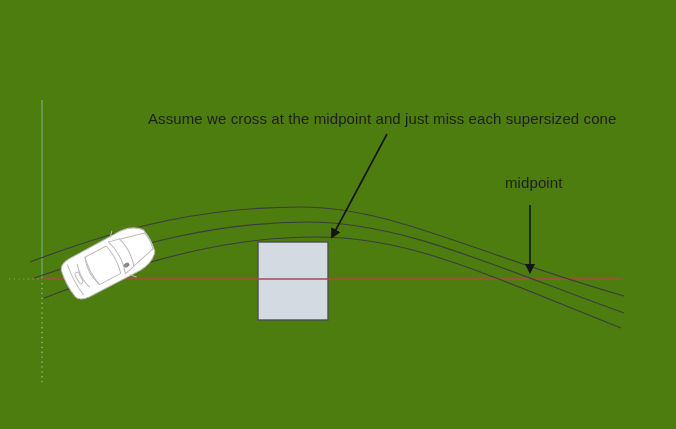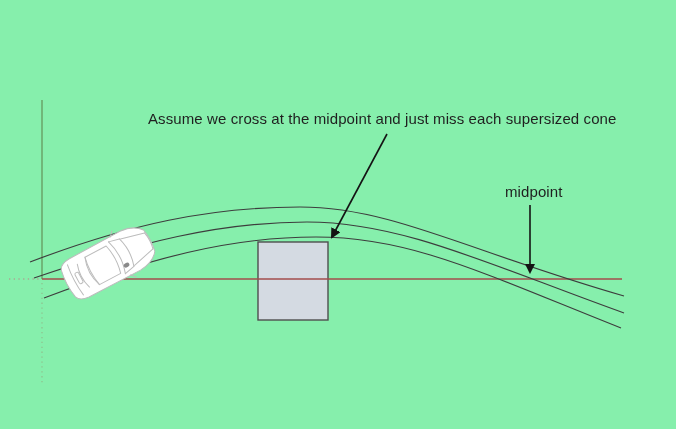--- a/index.html
+++ b/index.html
@@ -5,21 +5,21 @@
   html, body {
     margin: 0;
     padding: 0;
     background: #ffffff;
     font-family: "Liberation Sans", sans-serif;
   }
   .canvas {
     position: relative;
     width: 676px;
     height: 429px;
-    background: #86efac;
+    background: #4d7c0f;
     overflow: hidden;
   }
   .diagram-svg {
     position: absolute;
     left: 0;
     top: 0;
   }
   .axis-green {
     stroke: var(--axis-green, #69a569);
     stroke-width: 1.5;
@@ -76,21 +76,21 @@
   }
   .label {
     position: absolute;
     color: var(--text, #1f1f1f);
     font-size: 15px;
     line-height: 17px;
     white-space: nowrap;
     letter-spacing: 0.1px;
   }
   .annotation-label { left: 148px; top: 110px; }
-  .midpoint-label   { left: 505px; top: 183px; }
+  .midpoint-label   { left: 505px; top: 174px; }
 </style>
 </head>
 <body>
 
 <div class="canvas">
 
   <svg class="diagram-svg" width="676" height="429" viewBox="0 0 676 429">
     <defs>
       <marker id="arrowhead" viewBox="0 0 10 10" refX="8" refY="5" markerWidth="6.5" markerHeight="6.5" orient="auto">
         <path d="M0,0 L10,5 L0,10 Z" class="arrow-head"></path>

